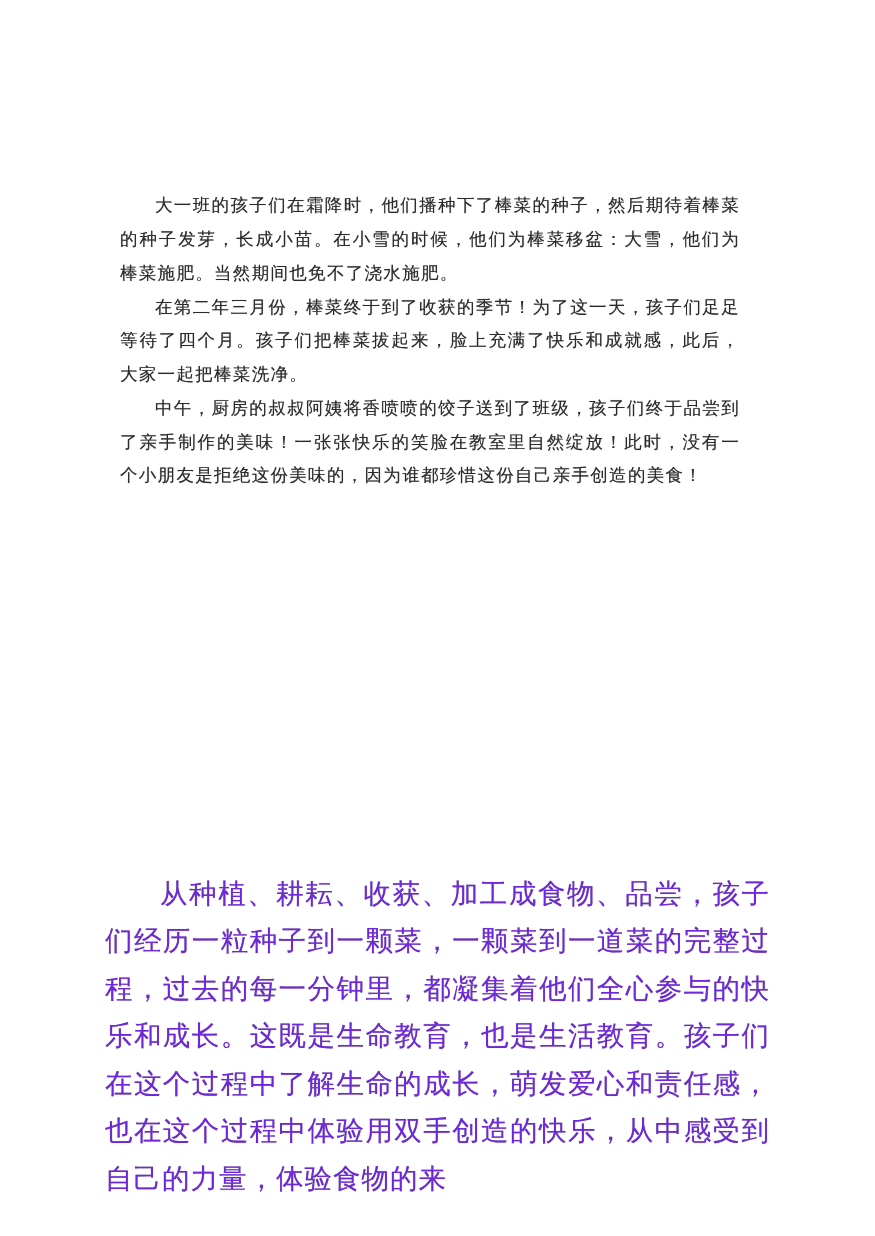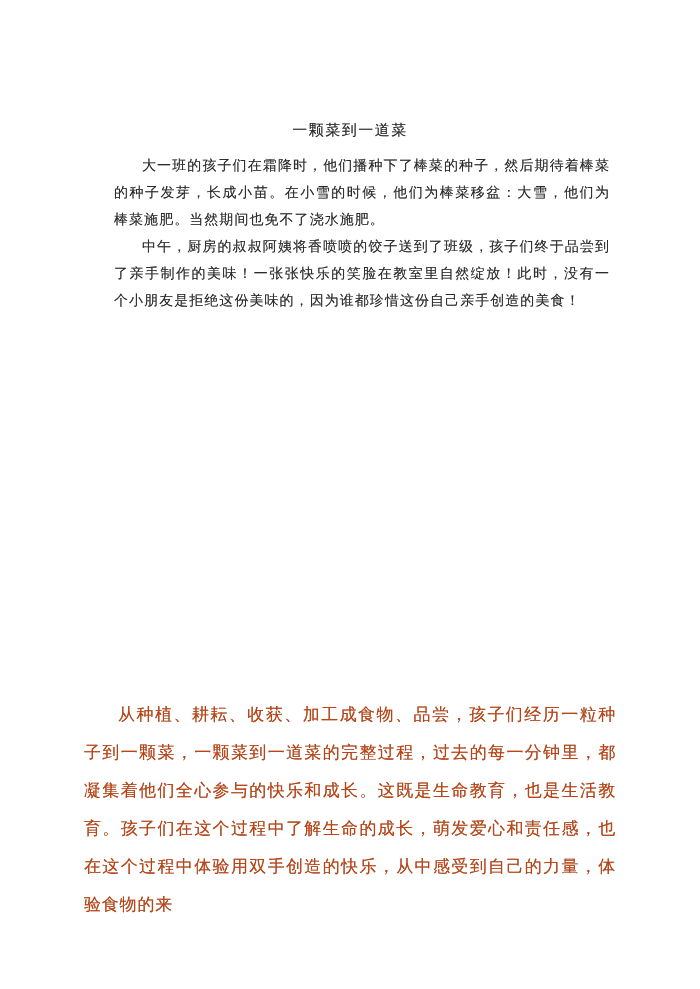--- a/index.html
+++ b/index.html
@@ -26,58 +26,58 @@
     width: 100%;
     margin: 0;
     text-align: center;
     font-size: 15px;
     font-weight: normal;
     letter-spacing: 1.5px;
   }
   .body-block {
     position: absolute;
     top: 152px;
-    left: 114px;
+    left: 96px;
     width: 496px;
   }
   .body-block p {
     margin: 0;
     font-size: 14px;
     line-height: 27px;
     letter-spacing: 1.05px;
     text-indent: 2em;
     text-align: justify;
     text-justify: inter-ideograph;
   }
   .closing-block {
     position: absolute;
     top: 696px;
     left: 84px;
     width: 532px;
   }
   .closing-block p {
     margin: 0;
-    font-size: 17px;
+    font-size: 22px;
     line-height: 38px;
     letter-spacing: 0.8px;
     text-indent: 2em;
     text-align: justify;
     text-justify: inter-ideograph;
-    color: #c2410c;
+    color: #6d28d9;
   }
 </style>
 </head>
 <body>
 
 <div class="page">
 
-  <h1 class="title scan-text">一颗菜到一道菜</h1>
 
   <div class="body-block">
     <p class="scan-text">大一班的孩子们在霜降时，他们播种下了棒菜的种子，然后期待着棒菜的种子发芽，长成小苗。在小雪的时候，他们为棒菜移盆：大雪，他们为棒菜施肥。当然期间也免不了浇水施肥。</p>
+    <p class="scan-text">在第二年三月份，棒菜终于到了收获的季节！为了这一天，孩子们足足等待了四个月。孩子们把棒菜拔起来，脸上充满了快乐和成就感，此后，大家一起把棒菜洗净。</p>
     <p class="scan-text">中午，厨房的叔叔阿姨将香喷喷的饺子送到了班级，孩子们终于品尝到了亲手制作的美味！一张张快乐的笑脸在教室里自然绽放！此时，没有一个小朋友是拒绝这份美味的，因为谁都珍惜这份自己亲手创造的美食！</p>
   </div>
 
   <div class="closing-block">
     <p class="scan-text">从种植、耕耘、收获、加工成食物、品尝，孩子们经历一粒种子到一颗菜，一颗菜到一道菜的完整过程，过去的每一分钟里，都凝集着他们全心参与的快乐和成长。这既是生命教育，也是生活教育。孩子们在这个过程中了解生命的成长，萌发爱心和责任感，也在这个过程中体验用双手创造的快乐，从中感受到自己的力量，体验食物的来</p>
   </div>
 
 </div>
 
 </body></html>

